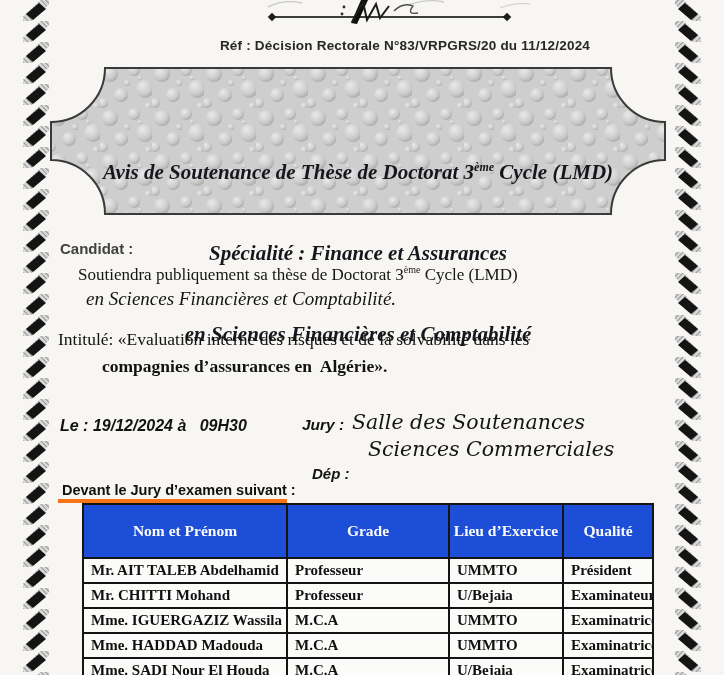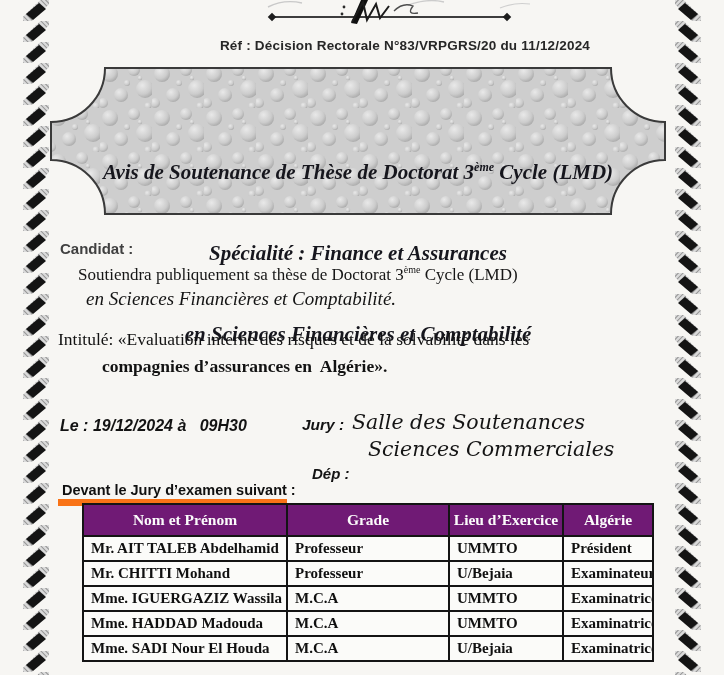--- a/index.html
+++ b/index.html
@@ -40,27 +40,27 @@
   .date-row{position:absolute;left:60px;top:417px;font-size:16px;white-space:pre;}
   .place-label{position:absolute;left:302px;top:416px;font-size:15.5px;}
   .place-value{position:absolute;left:352px;top:410px;font-family:"DejaVu Serif",serif;
     font-style:italic;font-size:20.5px;color:#141414;}
   .dept-label{position:absolute;left:312px;top:443px;font-size:15px;margin-top:22px;}
   .dept-value{position:absolute;left:368px;top:437px;font-family:"DejaVu Serif",serif;
     font-style:italic;font-size:20.5px;color:#141414;}
 
   .devant{position:absolute;left:58px;top:482px;font-family:"Liberation Sans",sans-serif;
     font-weight:bold;font-size:14.5px;color:#101010;}
-  .devant .ul{border-bottom:7px solid #f97316;padding-bottom:1px;padding-left:4px;}
+  .devant .ul{border-bottom:4px solid #f97316;padding-bottom:1px;padding-left:4px;}
 
   table.jury{position:absolute;left:82px;top:503px;width:570px;border-collapse:collapse;
     table-layout:fixed;background:#fbfbf9;}
   table.jury th,table.jury td{border:2px solid #141414;white-space:pre;overflow:hidden;}
-  table.jury th{background:#701a75;color:#fbfbfb;font-weight:bold;font-size:15.5px;
-    height:28px;text-align:center;padding:1px 2px;}
+  table.jury th{background:#1d4ed8;color:#fbfbfb;font-weight:bold;font-size:15.5px;
+    height:28px;text-align:center;padding:12px 2px;}
   table.jury td{font-weight:bold;font-size:15px;height:21px;padding:1px 4px 1px 7px;color:#101010;}
   .c0{width:204px;}.c1{width:162px;}.c2{width:114px;}.c3{width:90px;}
 </style>
 </head>
 <body>
 
 <div class="page">
 
   <svg class="ribbon ribbon-left" width="26" height="675" viewBox="0 0 26 675">
     <defs>
@@ -149,21 +149,21 @@
         <col class="c0">
         <col class="c1">
         <col class="c2">
         <col class="c3">
       </colgroup>
     <thead>
       <tr>
         <th>Nom et Prénom</th>
         <th>Grade</th>
         <th>Lieu d’Exercice</th>
-        <th>Algérie</th>
+        <th>Qualité</th>
       </tr>
     </thead>
     <tbody>
       <tr>
         <td>Mr. AIT TALEB Abdelhamid</td>
         <td>Professeur</td>
         <td>UMMTO</td>
         <td>Président</td>
       </tr>
       <tr>

